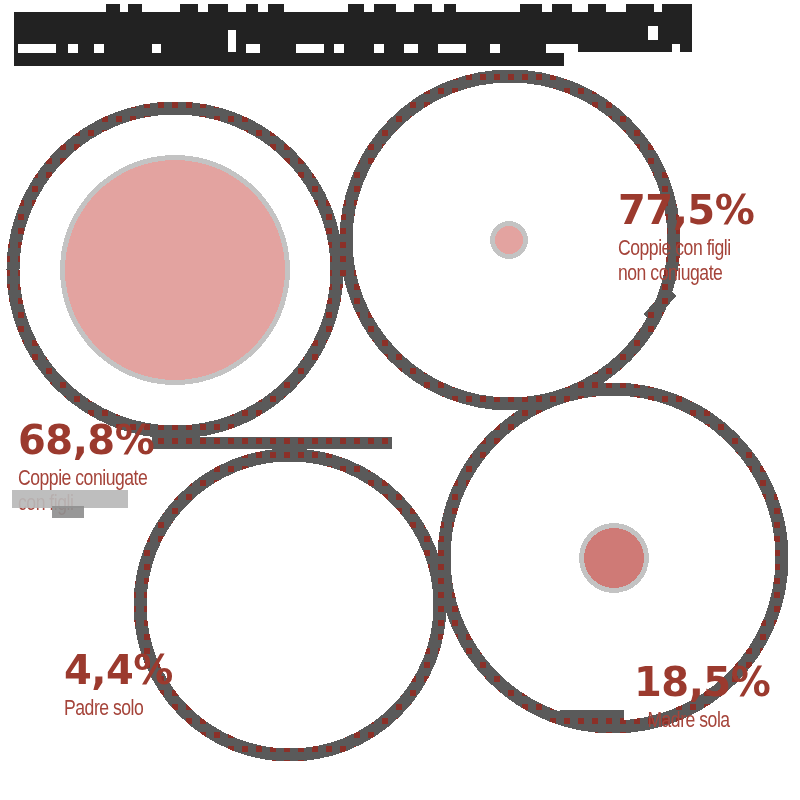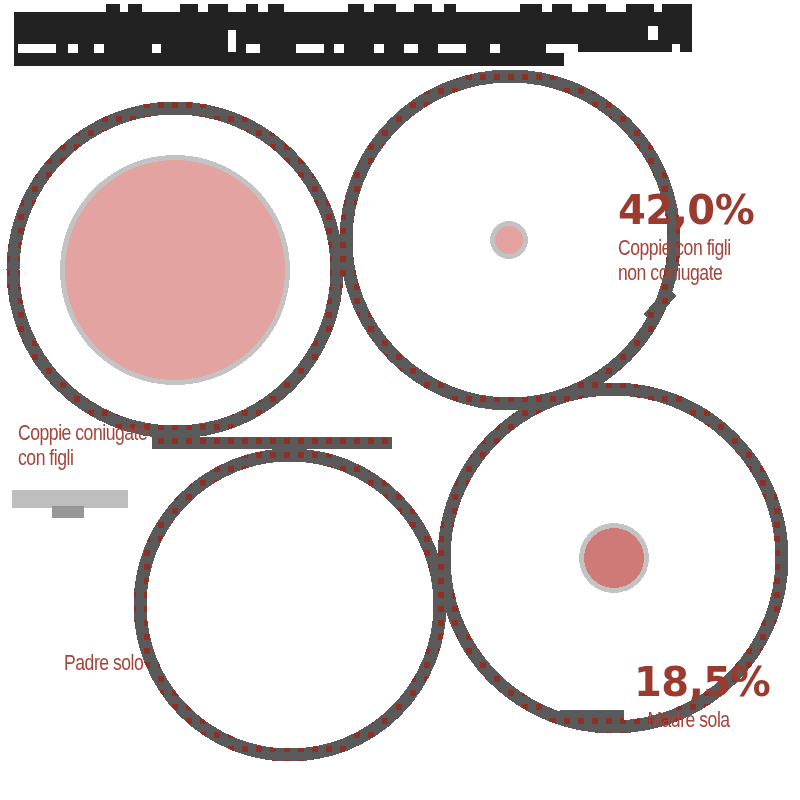--- a/index.html
+++ b/index.html
@@ -165,31 +165,33 @@
     <circle cx="614" cy="558" r="30" fill="#cf7a76"></circle>
   </g>
 
   <path d="M152,443 L392,443" fill="none" stroke="url(#pixstroke)" stroke-width="12"></path>
   <path d="M648,318 L672,292" fill="none" stroke="url(#pixstroke)" stroke-width="12"></path>
   <path d="M176,490 L420,490" fill="none" stroke="url(#pixstroke)" stroke-width="12" opacity="0"></path>
   <path d="M560,716 L624,716" fill="none" stroke="url(#pixstroke)" stroke-width="12"></path>
 </svg>
 
 <div class="callout" id="callout-coppie-non-coniugate">
-  <span class="pct">42,0%</span>
+  <span class="pct">77,5%</span>
   <span class="desc-line">Coppie con figli</span>
   <span class="desc-line">non coniugate</span>
 </div>
 
 <div class="callout" id="callout-coppie-coniugate">
+  <span class="pct">68,8%</span>
   <span class="desc-line">Coppie coniugate</span>
   <span class="desc-line">con figli</span>
 </div>
 
 <div class="callout" id="callout-padre-solo">
+  <span class="pct">4,4%</span>
   <span class="desc-line">Padre solo</span>
 </div>
 
 <div class="callout" id="callout-madre-sola">
   <span class="pct">18,5%</span>
   <span class="desc-line">Madre sola</span>
 </div>
 
 <div class="smear" style="left:12px; top:490px; width:116px; height:18px;"></div>
 <div class="smear" style="left:52px; top:506px; width:32px; height:12px; background:#8f8f8f;"></div>

